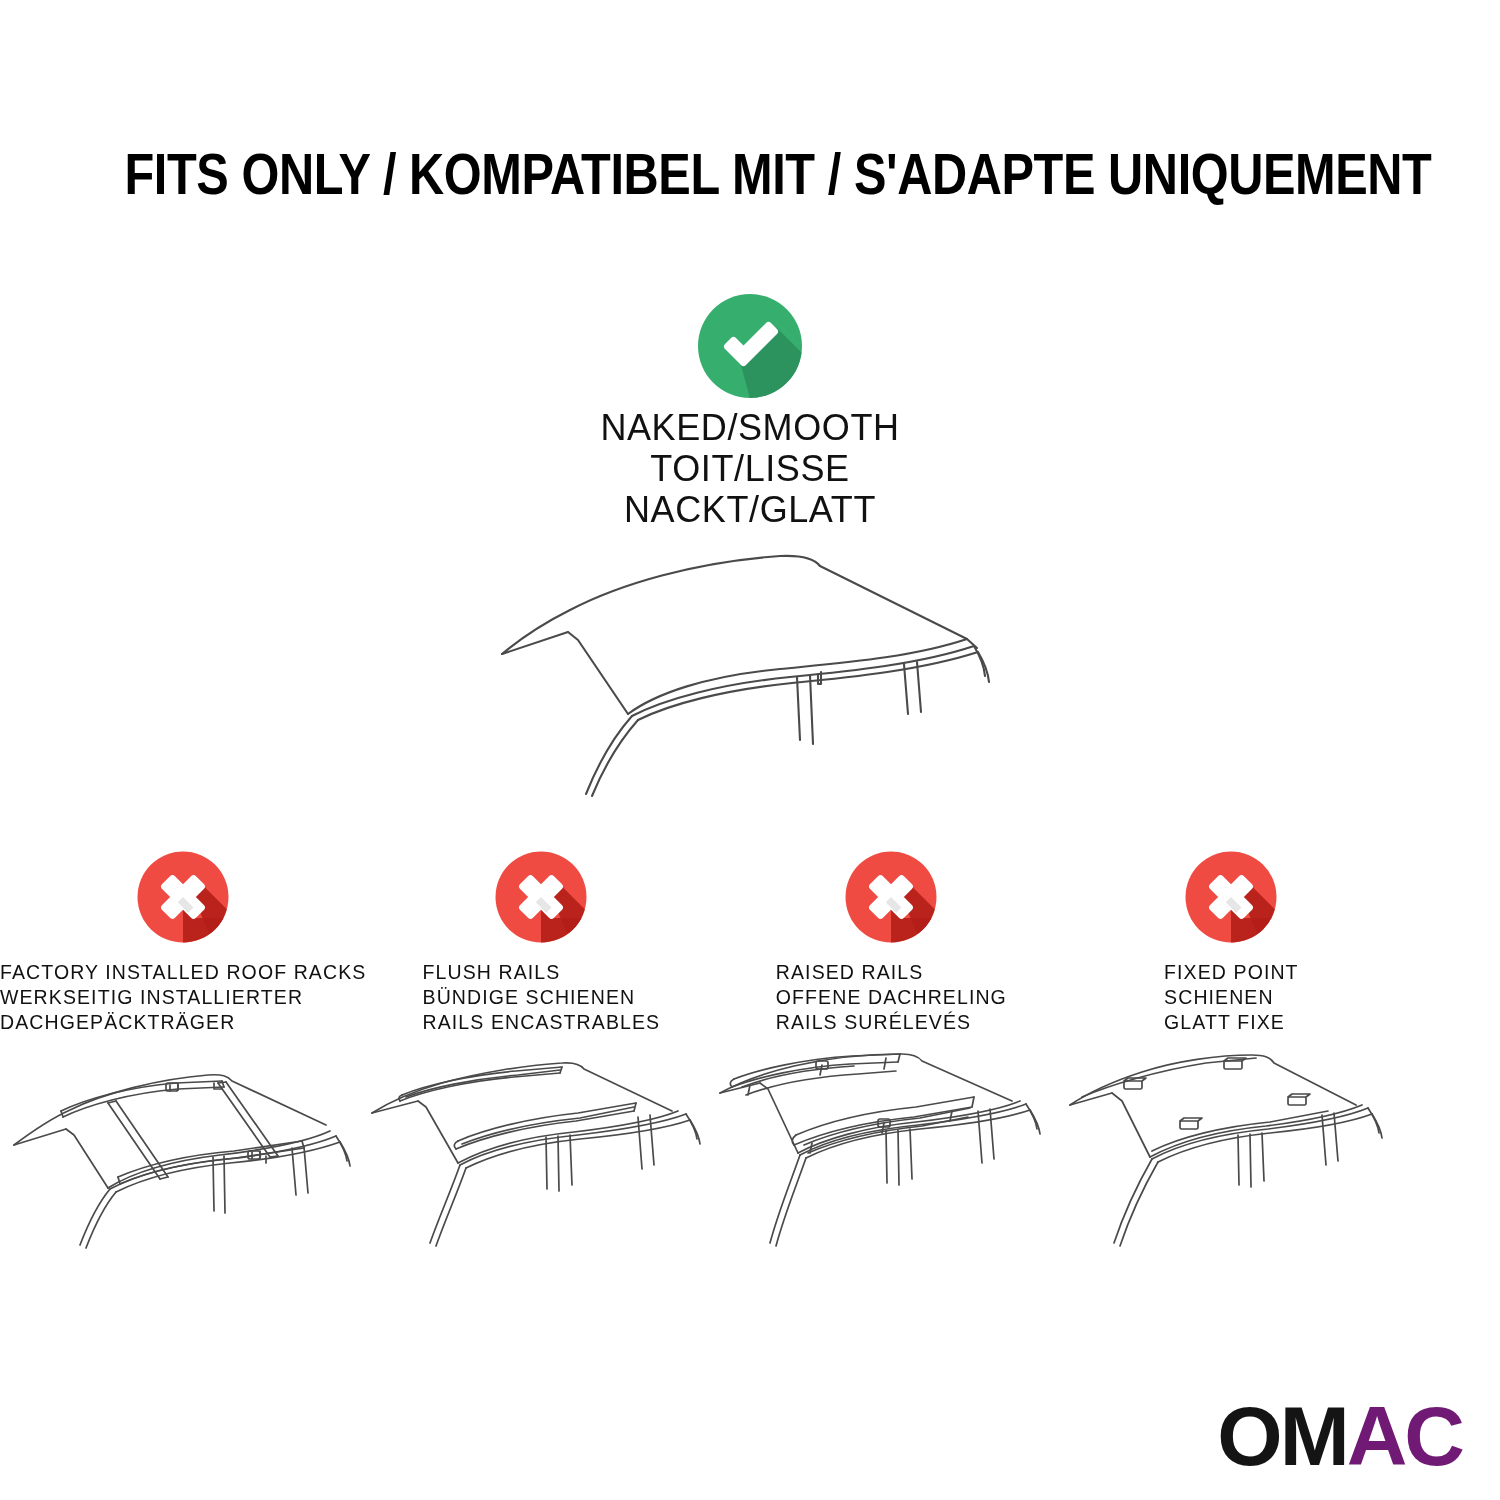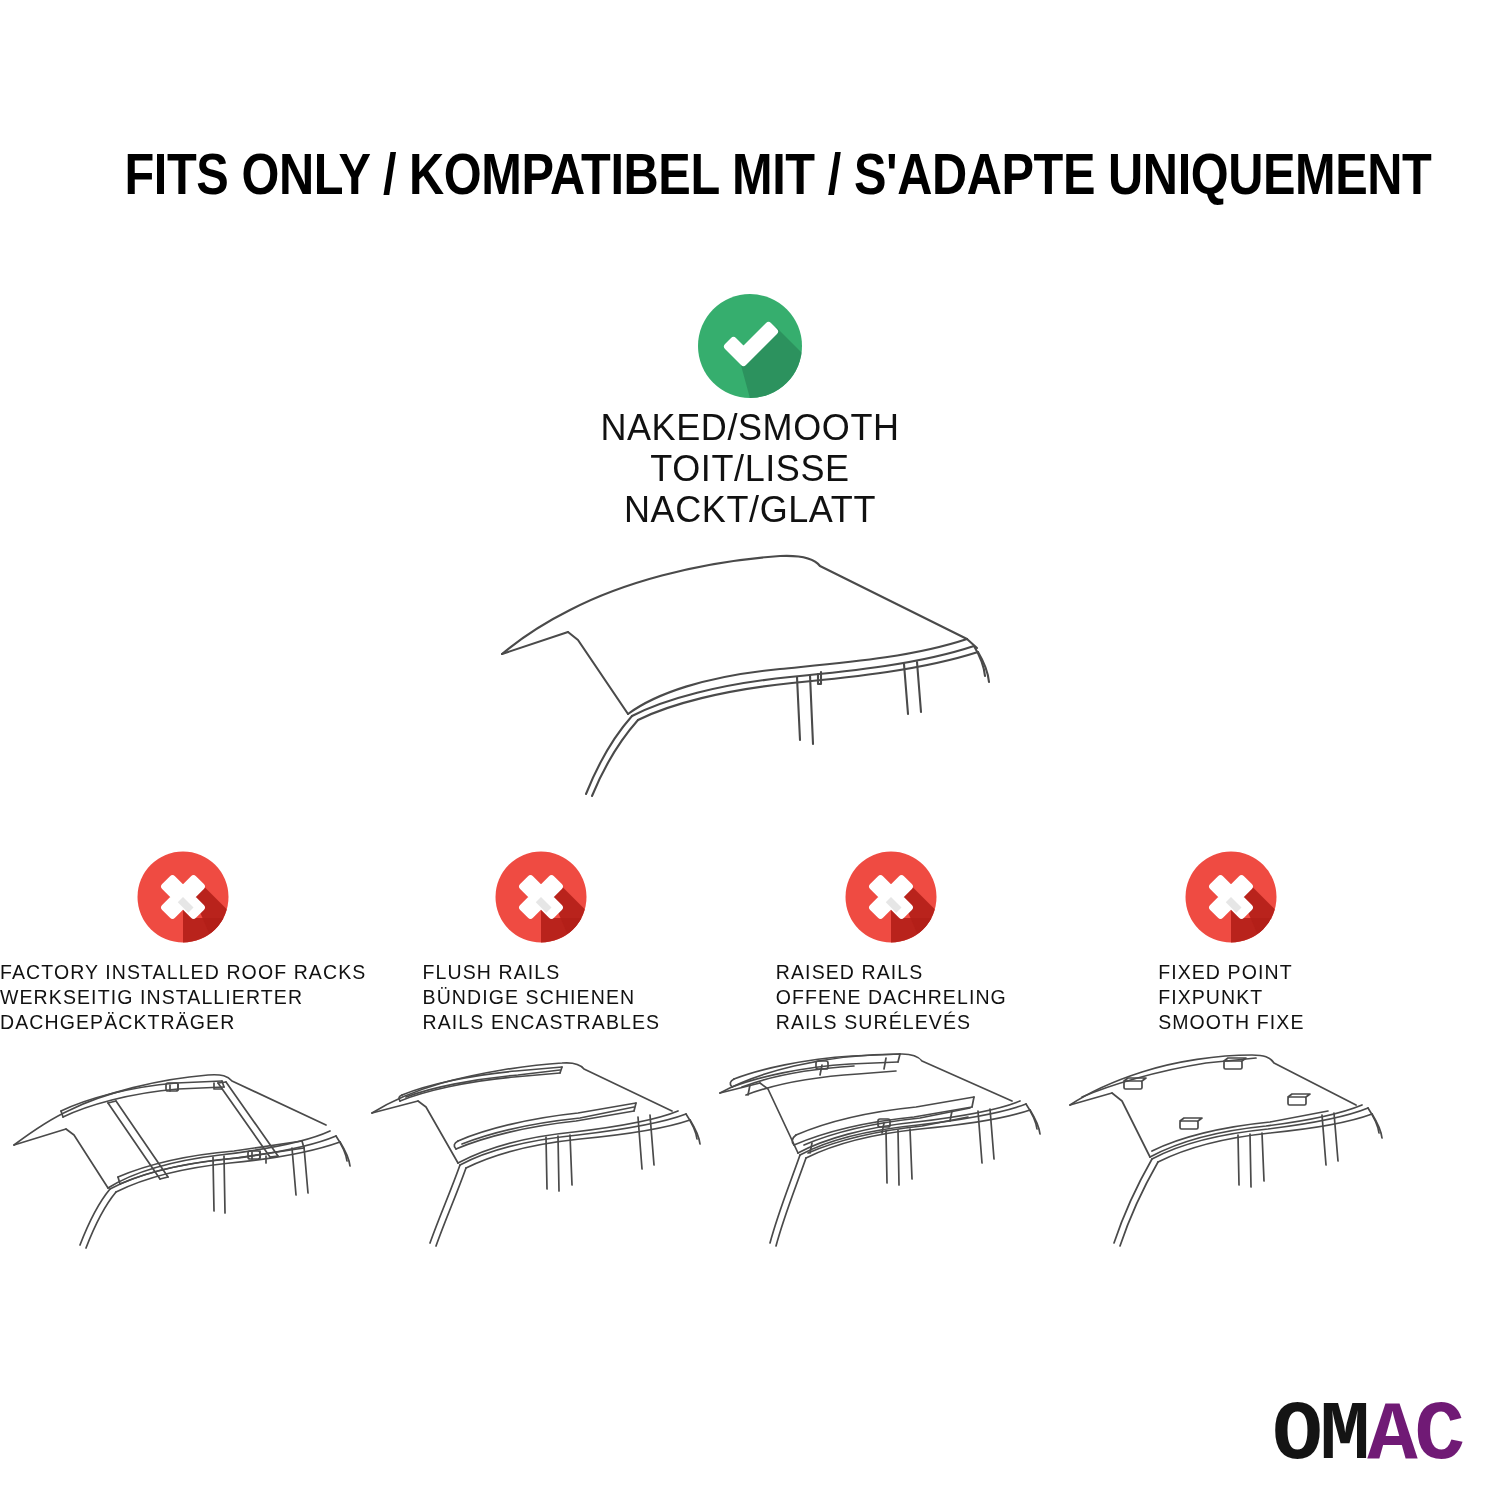--- a/index.html
+++ b/index.html
@@ -106,21 +106,21 @@
   
   #omac-logo {
     position: absolute;
     right: 38px;
     bottom: 22px;
     display: flex;
     align-items: baseline;
     line-height: 1;
   }
   .logo-part {
-    font-family: Liberation Mono, monospace;
+    font-family: Liberation Sans, sans-serif;
     font-weight: 700;
     font-size: 84px;
     letter-spacing: -3px;
   }
   #logo-om { color: #141414; }
   #logo-ac { color: #701a75; text-align: center; }
 </style>
 </head>
 <body>
 
@@ -379,22 +379,22 @@
       <g clip-path="url(#clipRed4)">
         <path d="M56 44 L68 56 L56 68 L68 80 L112 80 L112 112 L56 112 Z" fill="#B21F18" opacity="0.9"></path>
         <path d="M68 56 L80 44 L112 76 L112 112 L92 112 Z" fill="#B21F18" opacity="0.9"></path>
       </g>
       <path d="M35 44 L44 35 L56 47 L68 35 L77 44 L65 56 L77 68 L68 77 L56 65 L44 77 L35 68 L47 56 Z" fill="#FFFFFF" stroke="#FFFFFF" stroke-width="8" stroke-linejoin="round"></path>
       <path d="M56 56 L68 68 L62 74 L50 62 Z" fill="#DDDDDD" opacity="0.75"></path>
     </svg>
 
     <div class="caption">
       <span class="line">FIXED POINT</span>
-      <span class="line">FIXPUNKT</span>
-      <span class="line">SMOOTH FIXE</span>
+      <span class="line">SCHIENEN</span>
+      <span class="line">GLATT FIXE</span>
     </div>
 
     <div class="reject-illustration">
       <svg width="330" height="200" viewBox="0 0 330 200" fill="none" stroke="#4A4A4A" stroke-width="1.7" stroke-linecap="round" stroke-linejoin="round">
         <path d="M4 52 C 22 40, 48 28, 76 19 C 110 8, 152 2, 186 2 C 198 2, 204 4, 208 10 L 290 52"></path>
         <path d="M4 52 L 46 40"></path>
         <path d="M46 40 L 56 48 L 84 104"></path>
         <path d="M84 104 C 110 90, 150 78, 200 73 C 240 68, 272 62, 296 52"></path>
         <path d="M48 190 C 58 160, 70 134, 86 106"></path>
         <path d="M54 193 C 64 163, 76 137, 92 109"></path>

